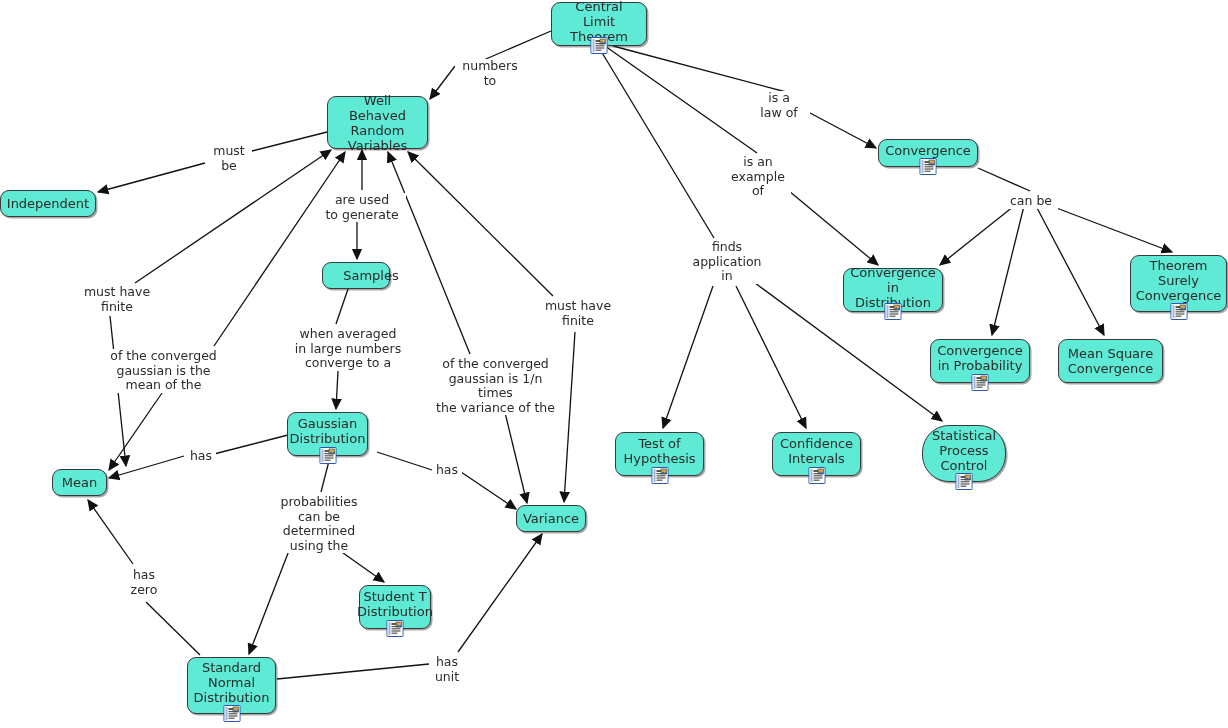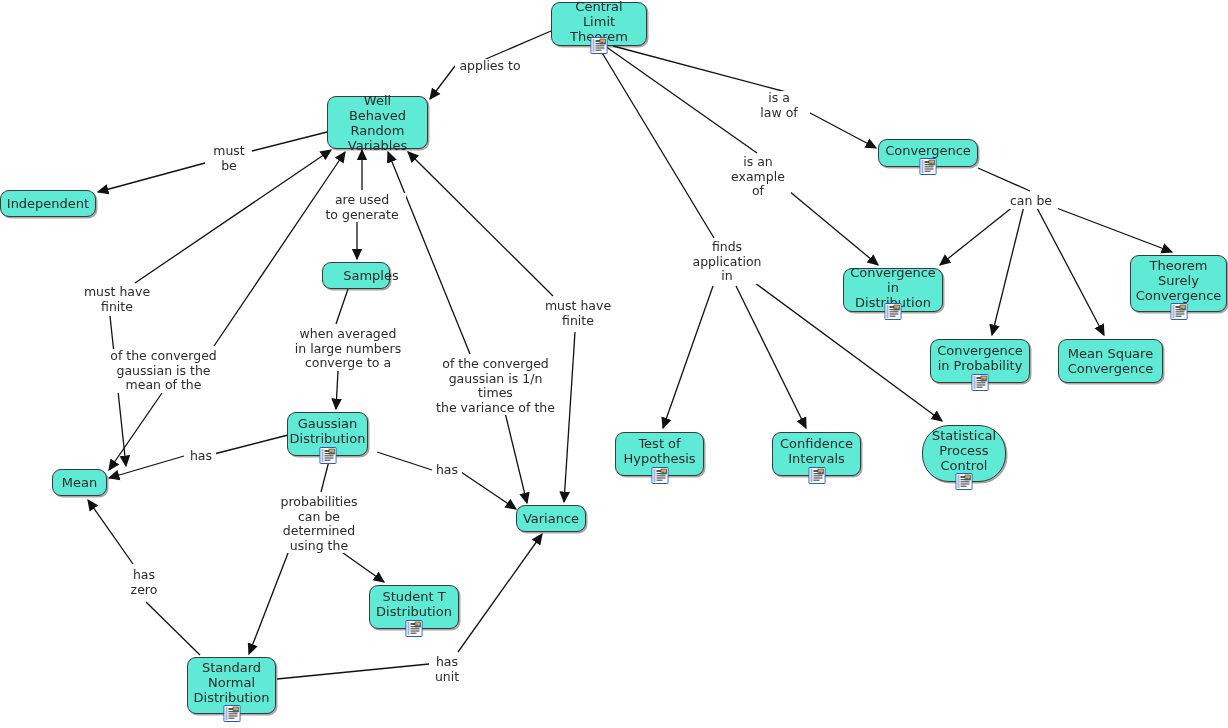--- a/index.html
+++ b/index.html
@@ -120,21 +120,21 @@
         <path d="M 330,457 L 321,492"></path>
         <path d="M 329,543 L 384,582" marker-end="url(#arrowhead)"></path>
         <path d="M 290,548 L 249,654" marker-end="url(#arrowhead)"></path>
         <path d="M 133,564 L 88,500" marker-end="url(#arrowhead)"></path>
         <path d="M 200,655 L 146,602"></path>
         <path d="M 277,679 L 429,664"></path>
         <path d="M 458,652 L 542,534" marker-end="url(#arrowhead)"></path>
       </g>
   </svg>
   <div id="labels-layer">
-      <div class="edge-label" style="left: 455px; top: 59px; width: 68px;">applies to</div>
+      <div class="edge-label" style="left: 455px; top: 59px; width: 68px;">numbers to</div>
       <div class="edge-label" style="left: 748px; top: 91px; width: 60px;">is a
 law of</div>
       <div class="edge-label" style="left: 725px; top: 155px; width: 64px;">is an
 example
 of</div>
       <div class="edge-label" style="left: 685px; top: 240px; width: 82px;">finds
 application
 in</div>
       <div class="edge-label" style="left: 1004px; top: 194px; width: 52px;">can be</div>
       <div class="edge-label" style="left: 207px; top: 144px; width: 42px;">must
@@ -192,21 +192,21 @@
             <rect x="4" y="2" width="9" height="2" fill="#555555"></rect>
             <rect x="4" y="5" width="9" height="1.2" fill="#555555"></rect>
             <rect x="4" y="7.2" width="9" height="1.2" fill="#555555"></rect>
             <rect x="4" y="9.4" width="9" height="1.2" fill="#555555"></rect>
             <rect x="4" y="11.6" width="6" height="1.2" fill="#555555"></rect>
             <rect x="8.5" y="1" width="5.5" height="5" fill="#d8a94a"></rect>
             <path d="M8.5 6 L10.5 3.2 L12 5 L13.2 3.6 L14 6 z" fill="#3b6ea8"></path>
             <rect x="8.5" y="1" width="5.5" height="5" fill="none" stroke="#333333" stroke-width="0.6"></rect>
           </svg></span></div>
       <div class="node" style="left: 516px; top: 505px; width: 70px; height: 27px;"><span class="node-label">Variance</span></div>
-      <div class="node has-icon" style="left: 369px; top: 585px; width: 90px; height: 44px; justify-content: center;"><span class="node-label">Student T
+      <div class="node has-icon" style="left: 359px; top: 585px; width: 72px; height: 44px; justify-content: center;"><span class="node-label">Student T
 Distribution</span><span class="doc-icon"><svg width="15" height="15" viewBox="0 0 15 15">
             <rect x="0" y="0" width="15" height="15" fill="#ffffff"></rect>
             <rect x="1" y="1" width="2" height="13" fill="#9fb8d8"></rect>
             <rect x="4" y="2" width="9" height="2" fill="#555555"></rect>
             <rect x="4" y="5" width="9" height="1.2" fill="#555555"></rect>
             <rect x="4" y="7.2" width="9" height="1.2" fill="#555555"></rect>
             <rect x="4" y="9.4" width="9" height="1.2" fill="#555555"></rect>
             <rect x="4" y="11.6" width="6" height="1.2" fill="#555555"></rect>
             <rect x="8.5" y="1" width="5.5" height="5" fill="#d8a94a"></rect>
             <path d="M8.5 6 L10.5 3.2 L12 5 L13.2 3.6 L14 6 z" fill="#3b6ea8"></path>

